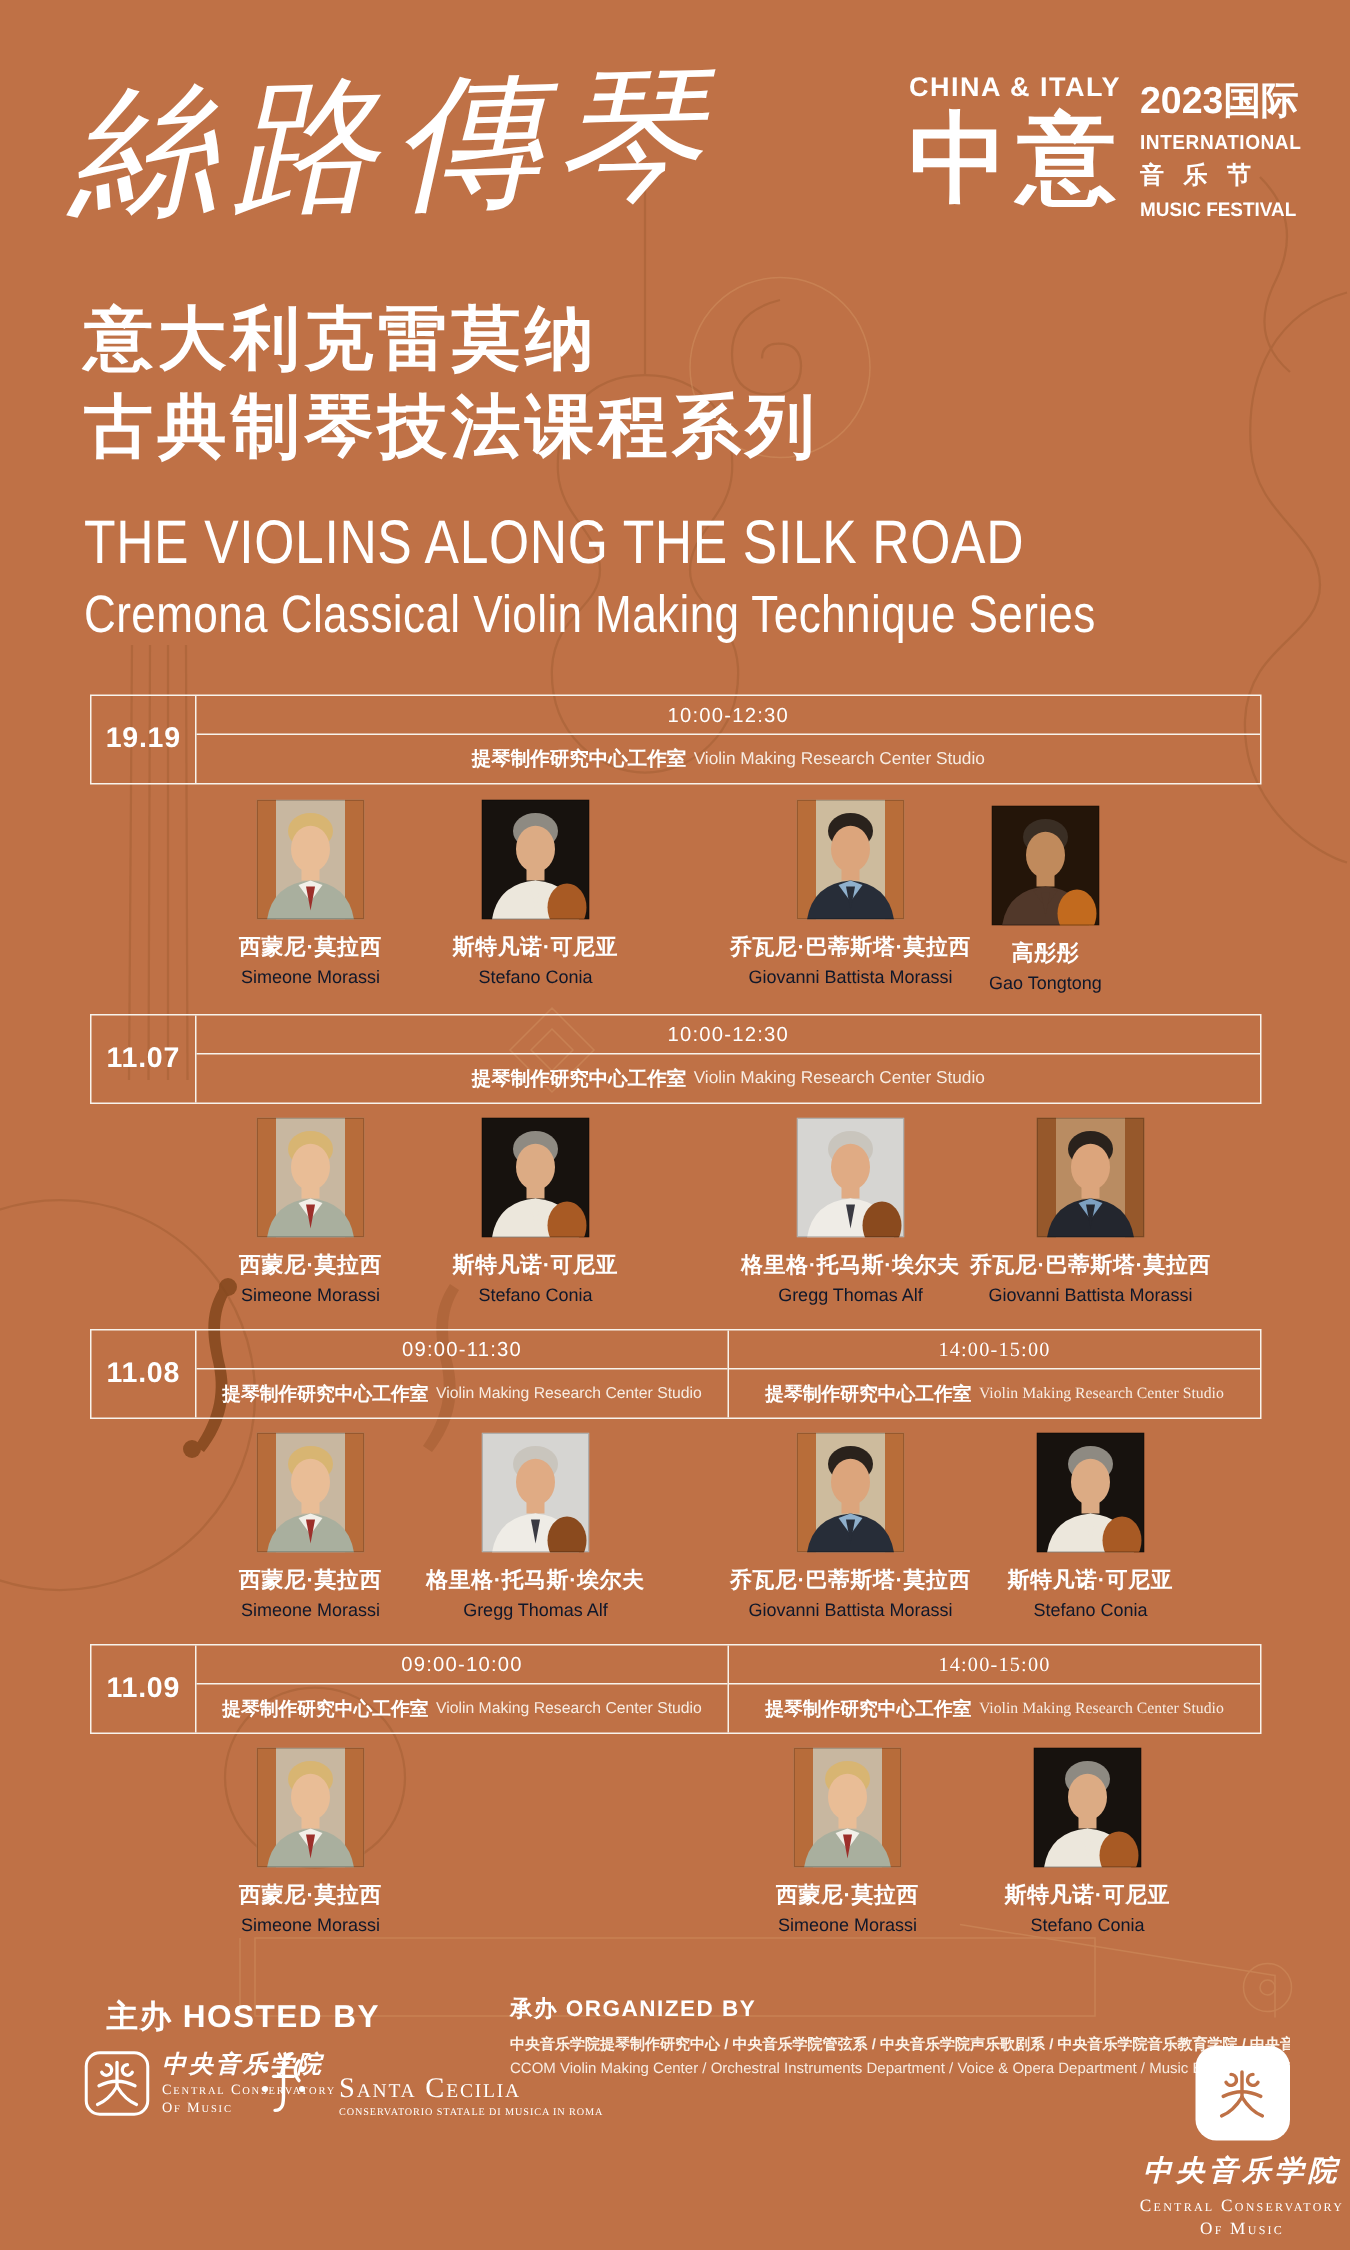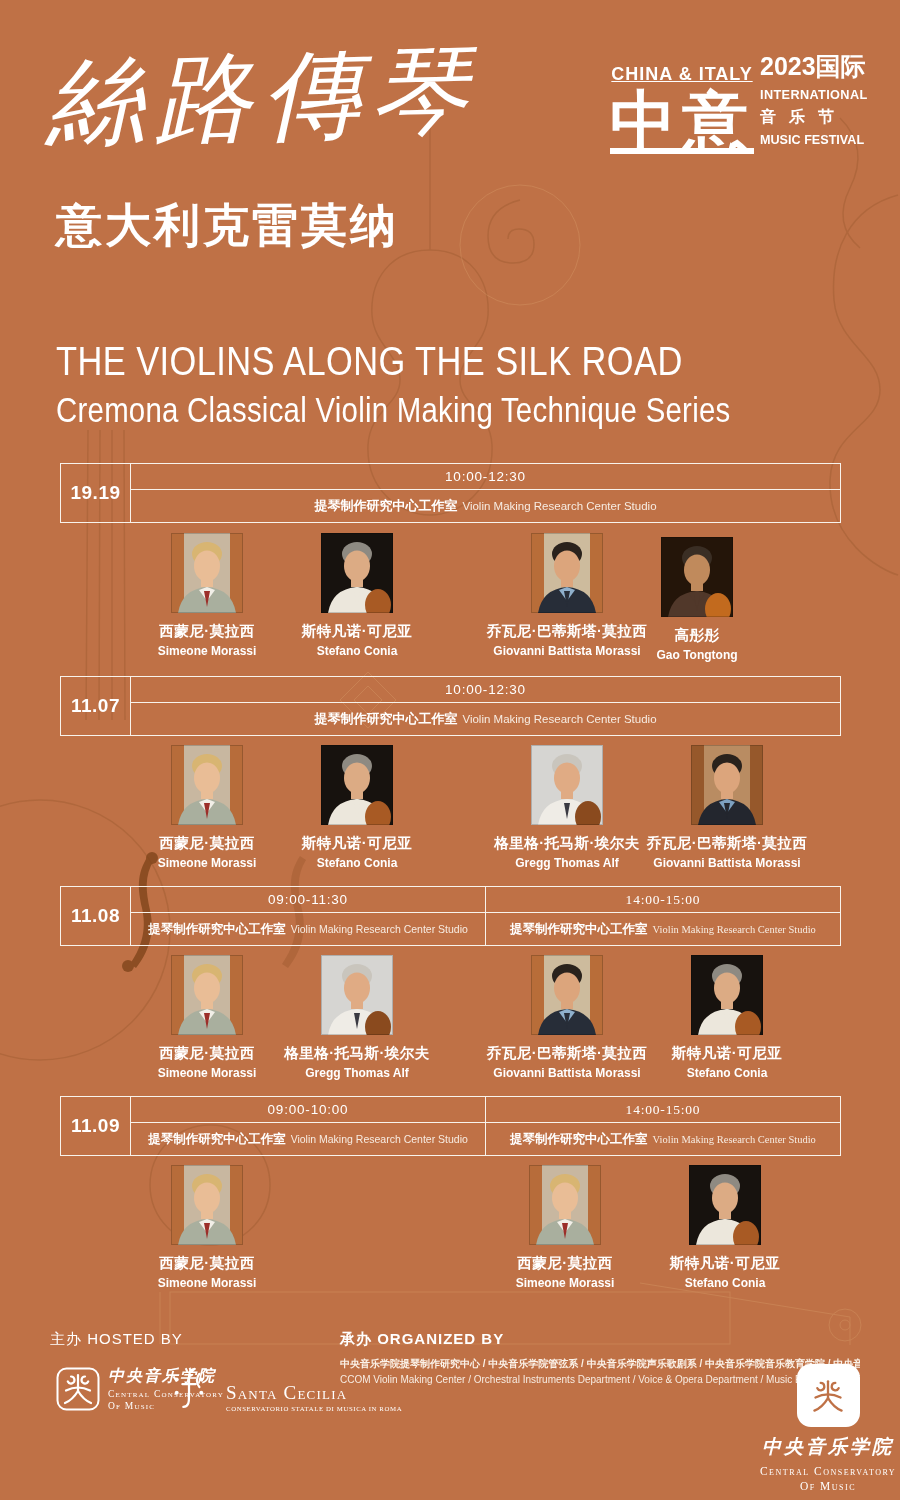--- a/index.html
+++ b/index.html
@@ -13,21 +13,21 @@
   
   .bg-deco{position:absolute;inset:0;pointer-events:none;}
   
   .calligraphy{
     left:46px;top:28px;width:480px;height:170px;
     font-family:"DejaVu Serif", serif;font-style:italic;
     font-size:98px;line-height:1.4;letter-spacing:10px;color:#fff;
     transform:rotate(-1.5deg);white-space:nowrap;
   }
   .fest{left:598px;top:48px;width:290px;}
-  .fest-left{position:absolute;left:8px;top:16px;width:152px;text-align:center;text-decoration:underline;}
+  .fest-left{position:absolute;left:8px;top:0;width:152px;}
   .fest-ci{font-size:18px;font-weight:bold;letter-spacing:1px;white-space:nowrap;}
   .fest-zy{font-size:66px;font-weight:bold;letter-spacing:6px;line-height:1.05;margin-top:2px;white-space:nowrap;}
   .fest-right{position:absolute;left:162px;top:2px;width:120px;}
   .fest-r1{font-size:25px;font-weight:bold;white-space:nowrap;}
   .fest-r2{font-size:13.5px;font-weight:bold;letter-spacing:0.4px;margin-top:4px;transform:scaleX(0.94);transform-origin:left;white-space:nowrap;}
   .fest-r3{font-size:16px;font-weight:bold;letter-spacing:13px;margin-top:5px;white-space:nowrap;}
   .fest-r4{font-size:13px;font-weight:bold;margin-top:4px;transform:scaleX(0.97);transform-origin:left;white-space:nowrap;}
   .title-cn{left:56px;top:196px;font-size:46px;font-weight:bold;line-height:1.28;letter-spacing:3px;white-space:nowrap;}
   .title-en1{left:56px;top:338px;font-size:41px;font-weight:400;letter-spacing:0.5px;transform:scaleX(0.84);transform-origin:left;white-space:nowrap;}
   .title-en2{left:56px;top:390px;font-size:35px;font-weight:400;letter-spacing:0.3px;transform:scaleX(0.84);transform-origin:left;white-space:nowrap;}
@@ -52,30 +52,30 @@
   .venue{flex:1;display:flex;align-items:center;justify-content:center;white-space:nowrap;}
   .venue-cn{font-size:13px;font-weight:bold;}
   .venue-en{font-size:11.5px;margin-left:5px;color:#f7ece2;}
   .sessions.double .venue-cn{font-size:12.5px;}
   .sessions.double .venue-en{font-size:10.5px;}
   
   .people-row{left:60px;width:783px;height:130px;}
   .person{position:absolute;width:170px;text-align:center;top:0;}
   .portrait{display:block;width:72px;height:80px;margin:0 auto;}
   .pname-cn{margin-top:9px;font-size:14.5px;font-weight:bold;letter-spacing:0.5px;white-space:nowrap;}
-  .pname-en{margin-top:3px;font-size:12px;color:#ffffff;white-space:nowrap;font-weight:bold;}
+  .pname-en{margin-top:3px;font-size:12px;color:#0f172a;white-space:nowrap;}
   
   .p-morassi{--pbg:#c8b7a0;--pside:#b45f28;--phair:#d8b572;--pskin:#e9bd96;--pshirt:#a9af9e;--pcollar:#f2efe8;--ptie:#9c2f2a;}
   .p-conia{--pbg:#17120e;--phair:#8e8a82;--pskin:#dcab84;--pshirt:#ece7dc;--pviolin:#a85a24;}
   .p-giovanni{--pbg:#cdbb9d;--pside:#b45f28;--phair:#2a221c;--pskin:#dca57c;--pshirt:#272d38;--pcollar:#8fb0cc;}
   .p-giovanni2{--pbg:#b98c62;--pside:#8f4f22;--phair:#2a221c;--pskin:#dca57c;--pshirt:#23262e;--pcollar:#7da0c0;}
   .p-gao{--pbg:#241509;--phair:#3a2e24;--pskin:#c08a5c;--pshirt:#51382a;--pviolin:#c26a1e;}
   .p-alf{--pbg:#d6d5d2;--phair:#c9c5bd;--pskin:#e0ab84;--pshirt:#efece6;--pviolin:#8a4a1e;--ptie:#3a3a42;}
   
-  .hosted-label{left:50px;top:1330px;font-size:15px;font-weight:normal;letter-spacing:1px;}
+  .hosted-label{left:71px;top:1330px;font-size:21px;font-weight:bold;letter-spacing:1px;}
   .organized-label{left:340px;top:1330px;font-size:15px;font-weight:bold;letter-spacing:1px;}
   .ccom-small{left:56px;top:1366px;display:flex;align-items:center;color:#fff;}
   .seal-small{width:44px;height:44px;color:#fff;}
   .ccom-small-text{margin-left:8px;}
   .ccom-cal{font-family:"DejaVu Serif", serif;font-style:italic;font-size:16px;font-weight:bold;letter-spacing:2px;white-space:nowrap;}
   .smallcaps{font-family:"Liberation Serif", serif;font-variant:small-caps;letter-spacing:1.2px;}
   .ccom-en{font-size:9.5px;line-height:1.25;margin-top:2px;}
   .santa{left:172px;top:1364px;display:flex;align-items:flex-end;color:#fff;gap:12px;}
   .santa-icon{width:34px;height:48px;color:#fff;}
   .santa-text{margin-left:8px;}
@@ -178,20 +178,21 @@
   <div class="fest-right">
     <div class="fest-r1">2023国际</div>
     <div class="fest-r2">INTERNATIONAL</div>
     <div class="fest-r3">音乐节</div>
     <div class="fest-r4">MUSIC FESTIVAL</div>
   </div>
 </div>
 
 <div class="abs title-cn">
   <div>意大利克雷莫纳</div>
+  <div>古典制琴技法课程系列</div>
 </div>
 <div class="abs title-en1">THE VIOLINS ALONG THE SILK ROAD</div>
 <div class="abs title-en2">Cremona Classical Violin Making Technique Series</div>
 
 <div class="abs sched" style="top:463px">
   <div class="sched-date">19.19</div>
   <div class="sessions">
     <div class="session">
       <div class="time">10:00-12:30</div>
       <div class="venue">

